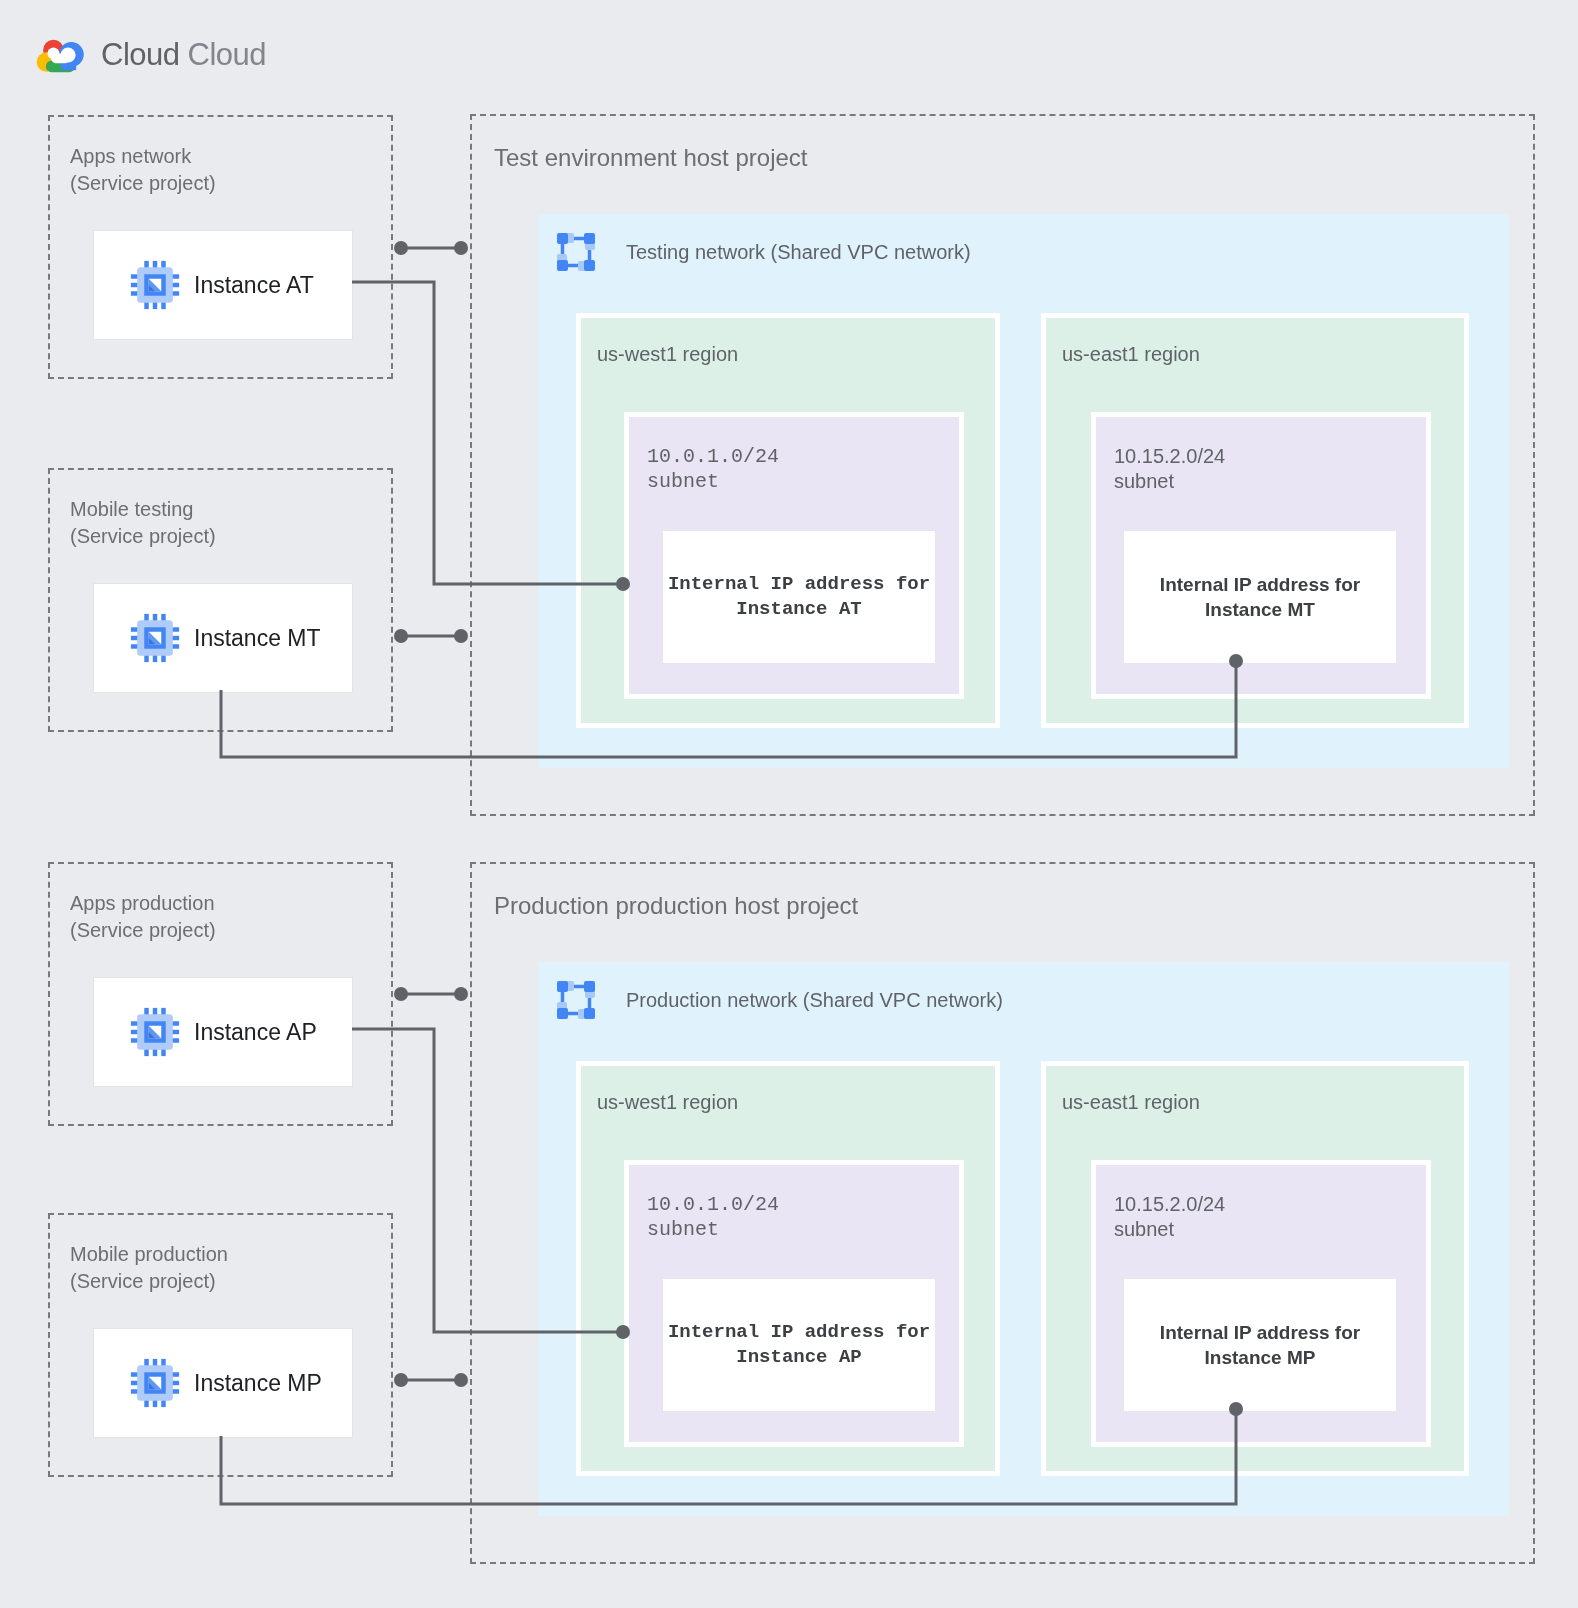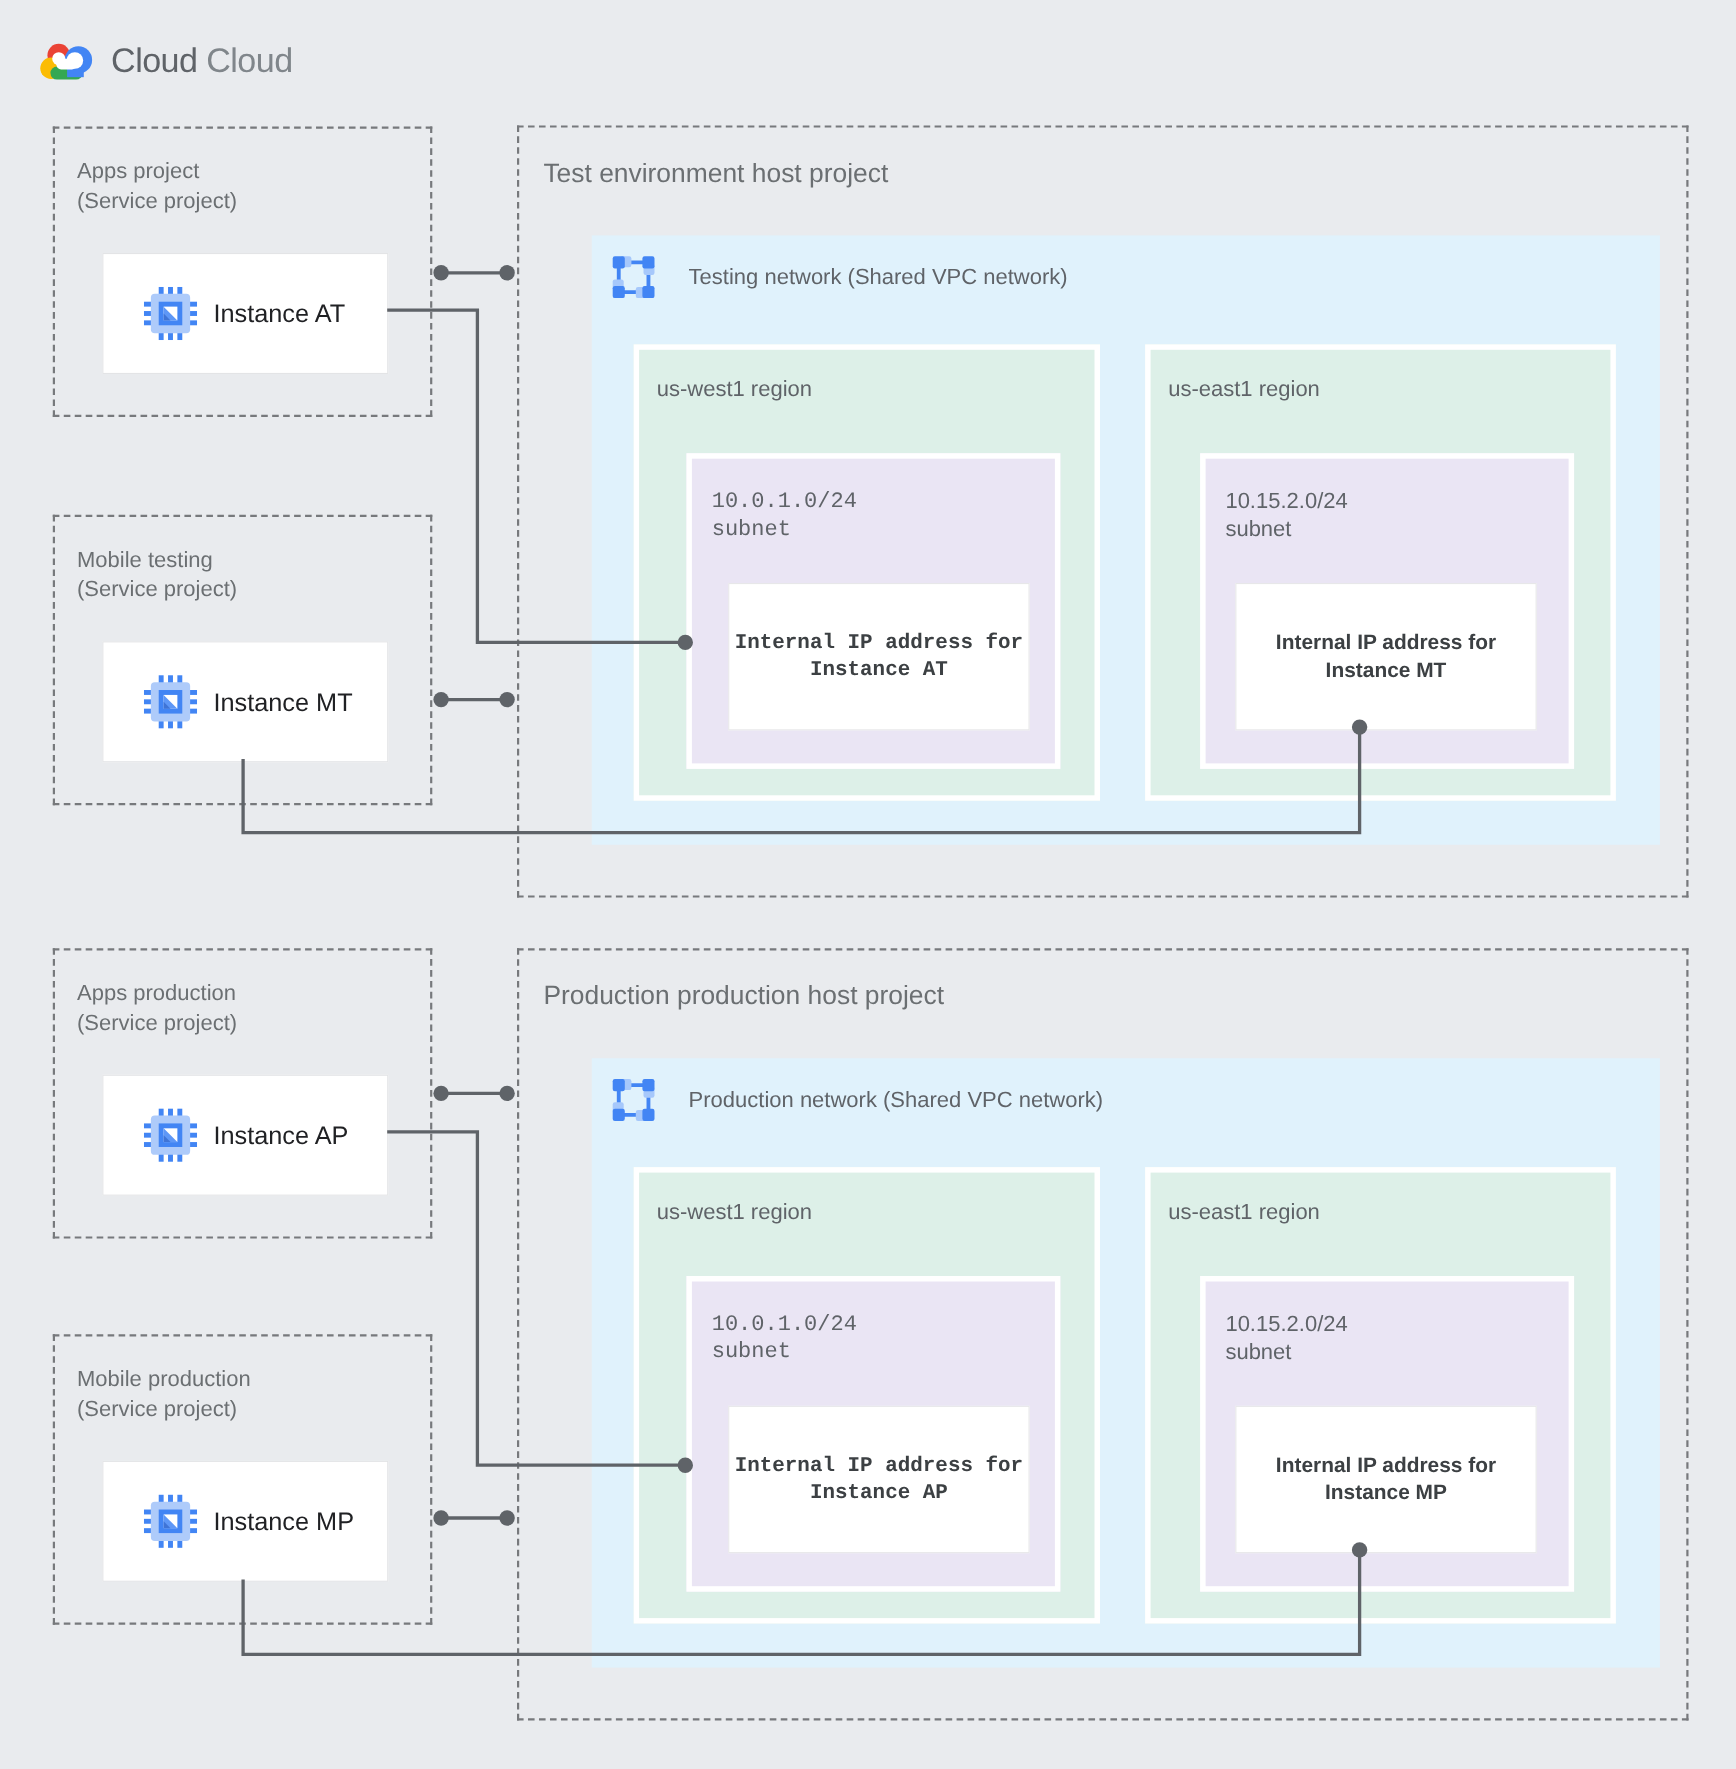--- a/index.html
+++ b/index.html
@@ -84,21 +84,21 @@
     <rect x="24" y="18" width="14" height="15" fill="#4285f4"></rect>
     <circle cx="17" cy="17.5" r="5.5" fill="#ffffff"></circle>
     <circle cx="30.5" cy="19" r="7" fill="#ffffff"></circle>
     <rect x="15" y="17.5" width="17" height="9" rx="4" fill="#ffffff"></rect>
   </svg>
   <div class="gc-logo-text"><span class="g1">Cloud</span><span class="g2">Cloud</span></div>
 </div>
 
 <div class="abs dashed-box sp sp-apps-testing">
   <div class="abs sp-label">
-    <div>Apps project</div>
+    <div>Apps network</div>
     <div>(Service project)</div>
   </div>
   <div class="abs instance-card">
     <div class="icon-wrap">
       <svg width="50" height="50" viewBox="0 0 56 56">
         <g fill="#4285f4">
           <rect x="16" y="1" width="5" height="9"></rect>
             <rect x="25.5" y="1" width="5" height="9"></rect>
             <rect x="35" y="1" width="5" height="9"></rect>
           <rect x="16" y="46" width="5" height="9"></rect>

